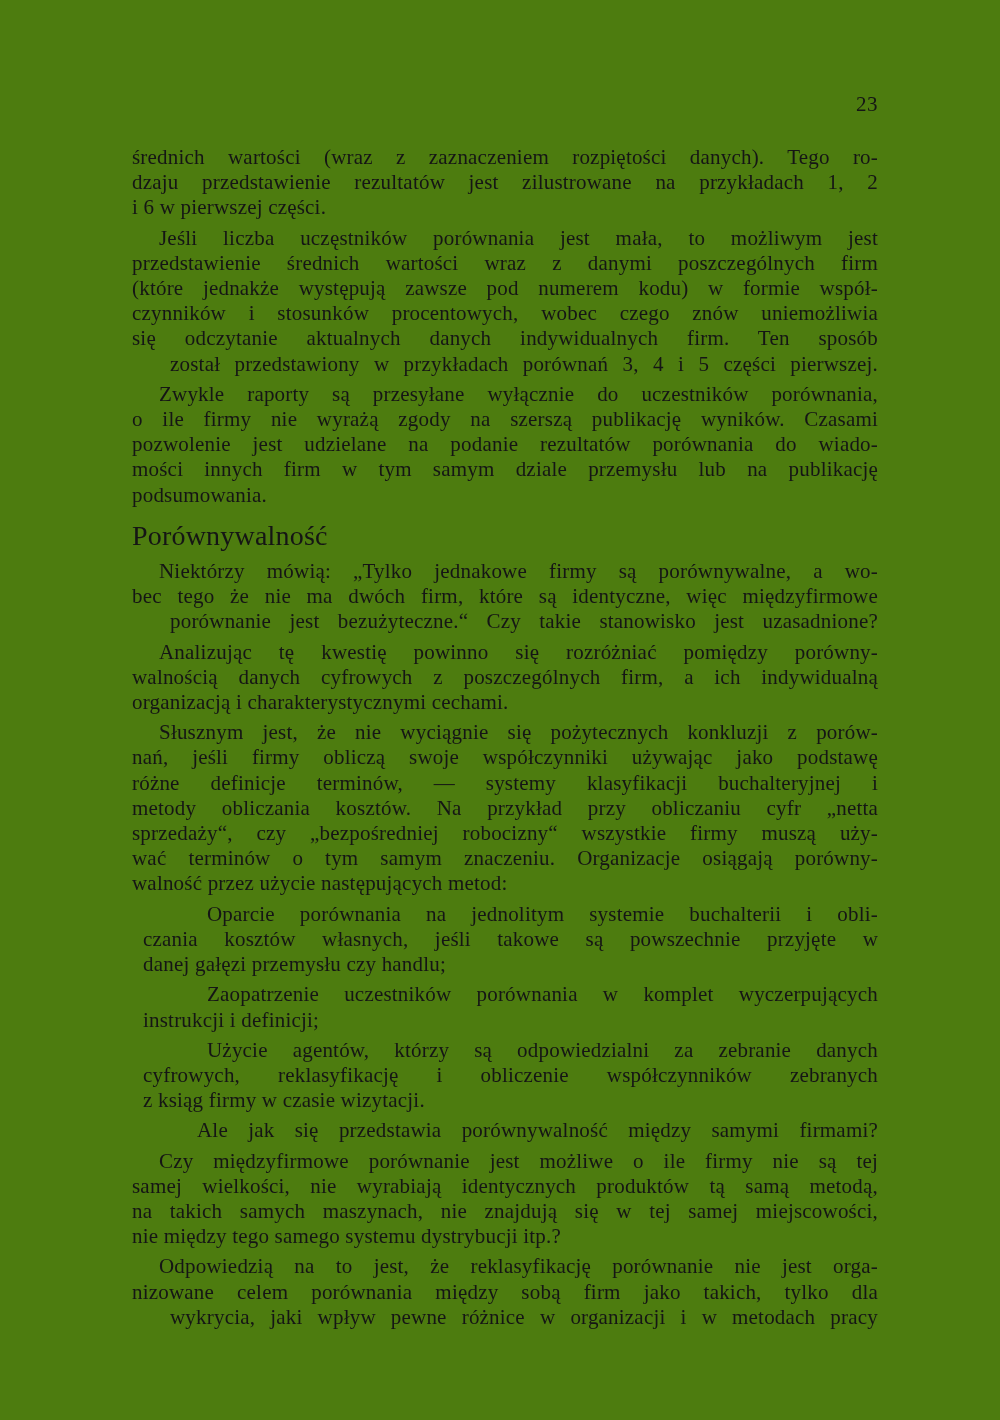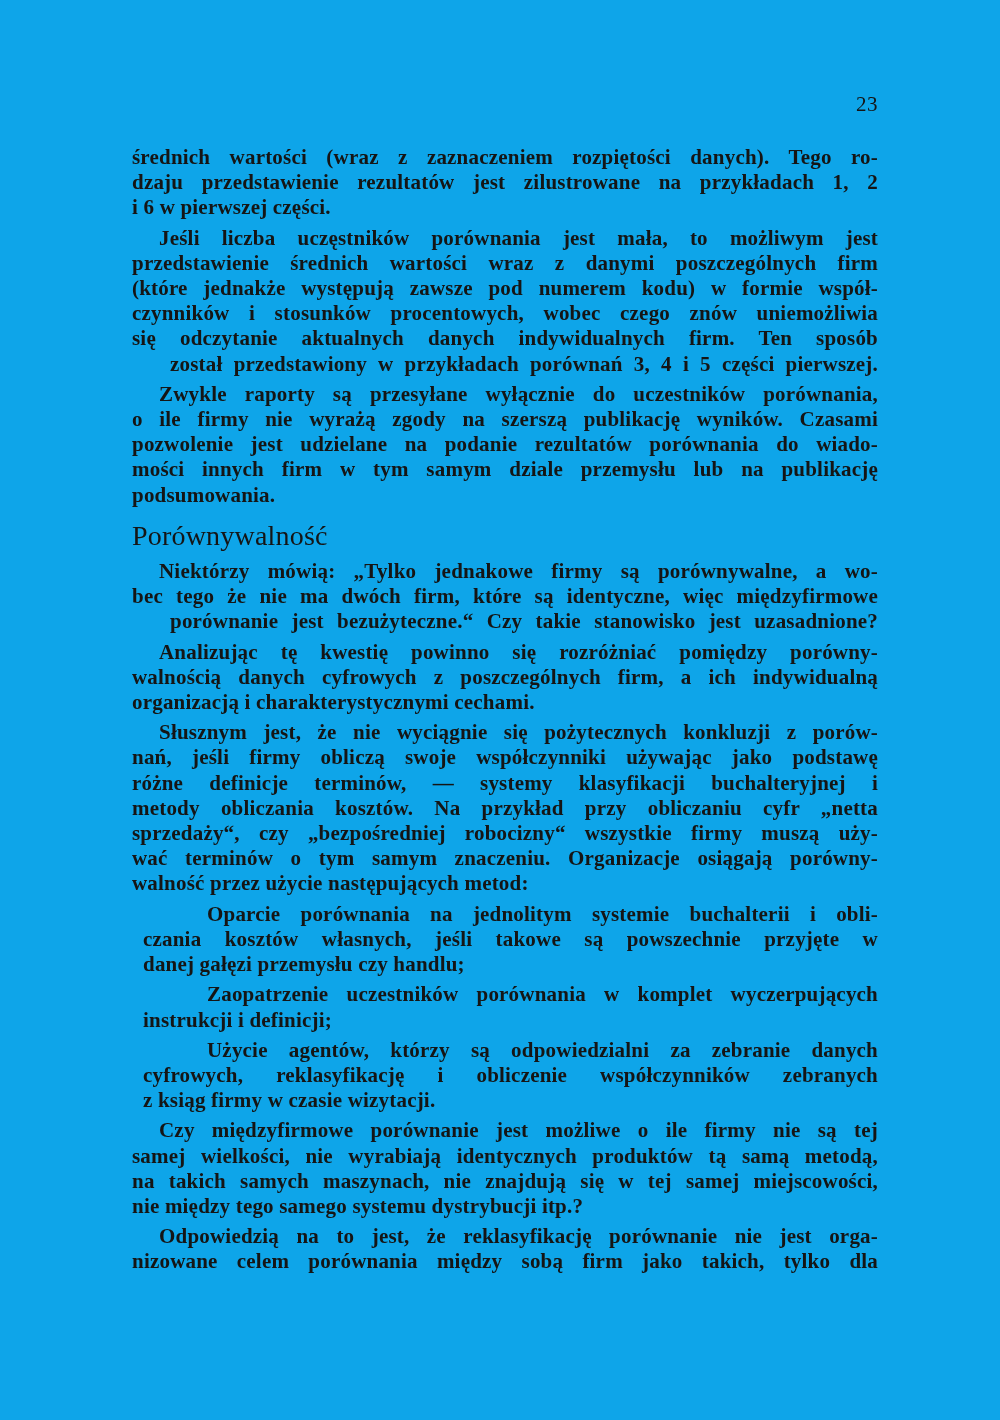--- a/index.html
+++ b/index.html
@@ -4,21 +4,21 @@
 <style>
   html, body {
     margin: 0;
     padding: 0;
     background: #ffffff;
   }
   .page {
     position: relative;
     width: 1000px;
     height: 1420px;
-    background: #0ea5e9;
+    background: #4d7c0f;
     overflow: hidden;
     font-family: "Liberation Serif", "DejaVu Serif", serif;
     color: #151515;
   }
   .content {
     position: absolute;
     left: 132px;
     top: 92px;
     width: 746px;
   }
@@ -29,21 +29,20 @@
     margin-bottom: 29px;
     letter-spacing: 0.5px;
   }
   .line {
     font-size: 21px;
     line-height: 25.2px;
     text-align: justify;
     text-align-last: justify;
     letter-spacing: 0.2px;
     white-space: normal;
-    font-weight: bold;
   }
   .line.last {
     text-align-last: left;
   }
   .block.justify-last .line.last {
     text-align-last: justify;
     margin-left: 38px;
   }
   .block {
     margin-top: 5px;
@@ -125,25 +124,29 @@
         </div>
         <div class="block list-item">
           <div class="line first">Zaopatrzenie uczestników porównania w komplet wyczerpujących</div>
           <div class="line last">instrukcji i definicji;</div>
         </div>
         <div class="block list-item">
           <div class="line first">Użycie agentów, którzy są odpowiedzialni za zebranie danych</div>
           <div class="line">cyfrowych, reklasyfikację i obliczenie współczynników zebranych</div>
           <div class="line last">z ksiąg firmy w czasie wizytacji.</div>
         </div>
+        <div class="block para justify-last">
+          <div class="line first last">Ale jak się przedstawia porównywalność między samymi firmami?</div>
+        </div>
         <div class="block para">
           <div class="line first">Czy międzyfirmowe porównanie jest możliwe o ile firmy nie są tej</div>
           <div class="line">samej wielkości, nie wyrabiają identycznych produktów tą samą metodą,</div>
           <div class="line">na takich samych maszynach, nie znajdują się w tej samej miejscowości,</div>
           <div class="line last">nie między tego samego systemu dystrybucji itp.?</div>
         </div>
         <div class="block para justify-last">
           <div class="line first">Odpowiedzią na to jest, że reklasyfikację porównanie nie jest orga-</div>
           <div class="line">nizowane celem porównania między sobą firm jako takich, tylko dla</div>
+          <div class="line last">wykrycia, jaki wpływ pewne różnice w organizacji i w metodach pracy</div>
         </div>
       </div>
   </div>
 </div>
 
 </body></html>

